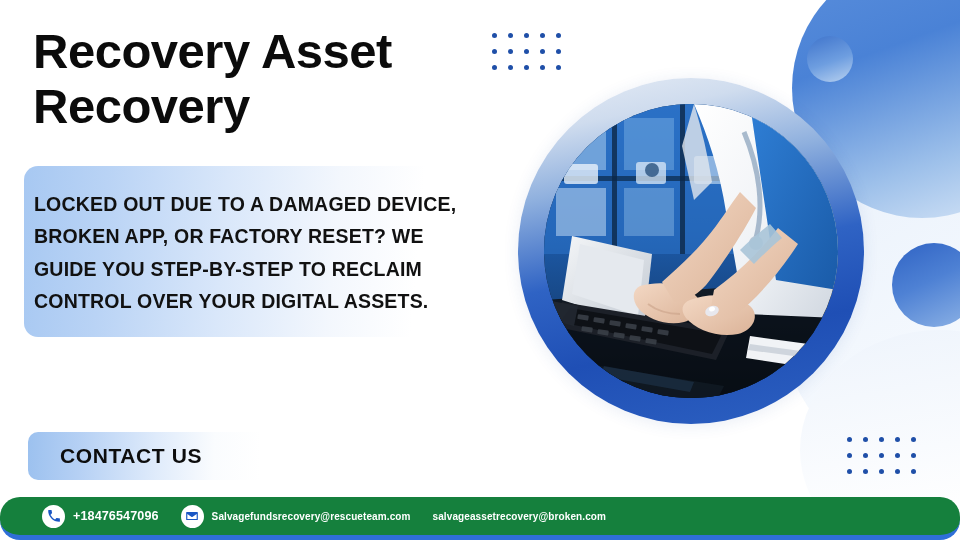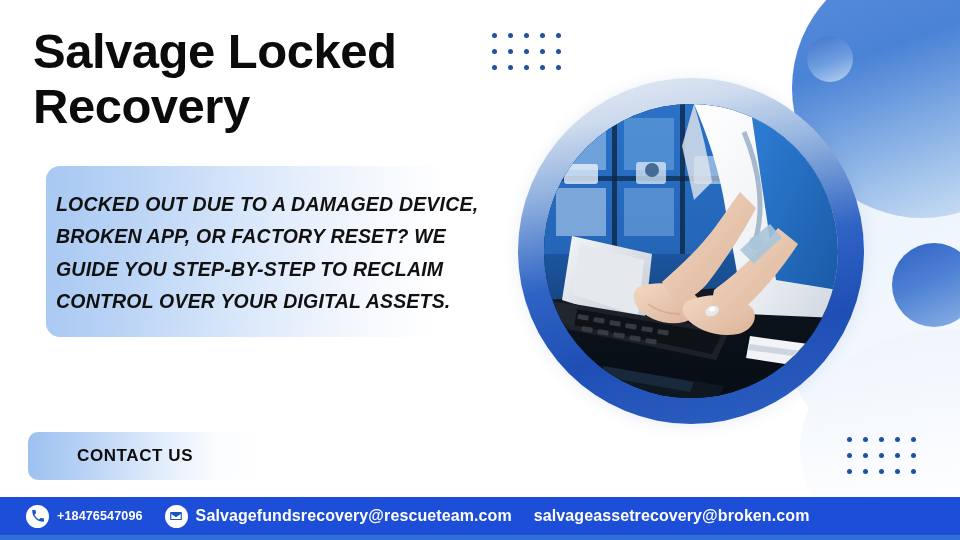--- a/index.html
+++ b/index.html
@@ -71,46 +71,45 @@
     font-size:49px;
     font-weight:bold;
     line-height:1.12;
     letter-spacing:-0.5px;
     color:#0b0b0b;
   }
 
   
   .body-panel {
     position:absolute;
-    left:46px; top:166px;
+    left:24px; top:166px;
     width:452px;
     padding:22px 14px 20px 10px;
     border-radius:14px;
     background:linear-gradient(95deg,#a7c8f2 0%,#b9d3f5 18%,#d9e7fa 44%,#f3f7fd 68%,#ffffff 86%);
-    font-style:italic;
   }
   .body-text {
     font-size:19.5px;
     font-weight:bold;
     line-height:1.66;
     letter-spacing:0.2px;
     color:#111111;
     text-transform:uppercase;
   }
 
   
   .cta {
     position:absolute;
     left:28px; top:432px;
     width:232px; height:48px;
     display:flex; align-items:center;
-    padding-left:49px;
+    padding-left:32px;
     border-radius:10px 0 0 10px;
     background:linear-gradient(92deg,#9cc1ef 0%,#b5d0f4 22%,#dfebfb 55%,#fafcfe 80%,#ffffff 100%);
-    font-size:17px;
+    font-size:21px;
     font-weight:bold;
     letter-spacing:0.6px;
     color:#0d0d0d;
     cursor:pointer;
   }
 
   
   .photo-ring {
     position:absolute;
     left:518px; top:78px;
@@ -127,25 +126,26 @@
     position:relative;
     background:#0d1a2b;
   }
   .photo-inner svg { display:block; width:100%; height:100%; }
 
   
   .footer {
     position:absolute;
     left:0; bottom:0;
     width:960px; height:43px;
-    background:#1d4ed8;
+    background:#15803d;
     display:flex;
     align-items:center;
-    padding-left:26px;
+    padding-left:42px;
     border-bottom:5px solid #2f6fd8;
+    border-radius:20px;
   }
   .contact-item {
     display:flex;
     align-items:center;
     gap:8px;
     margin-right:22px;
   }
   .contact-icon {
     width:23px; height:23px;
     border-radius:50%;
@@ -154,21 +154,21 @@
     flex:none;
   }
   .contact-icon svg { width:14px; height:14px; fill:#1a56c4; }
   .contact-text {
     color:#ffffff;
     font-size:12.6px;
     font-weight:bold;
     white-space:nowrap;
     letter-spacing:0.1px;
   }
-  .contact-text.small { font-size:16px;text-align:center; }
+  .contact-text.small { font-size:10px;text-align:center; }
 </style>
 </head>
 <body>
 
 <div class="banner">
 
   <div class="swirl"></div>
   <div class="swirl-2"></div>
   <div class="blob blob-big-top"></div>
   <div class="blob blob-small-top"></div>
@@ -203,21 +203,21 @@
       <span class="dot"></span>
       <span class="dot"></span>
       <span class="dot"></span>
     <span class="dot"></span>
       <span class="dot"></span>
       <span class="dot"></span>
       <span class="dot"></span>
       <span class="dot"></span>
   </div>
 
-  <h1 class="headline">Salvage Locked Recovery</h1>
+  <h1 class="headline">Recovery Asset Recovery</h1>
 
   <div class="body-panel">
     <p class="body-text">Locked out due to a damaged device, broken app, or factory reset? We guide you step-by-step to reclaim control over your digital assets.</p>
   </div>
 
   <div class="cta">
     <span>CONTACT US</span>
   </div>
 
   <div class="photo-ring">

